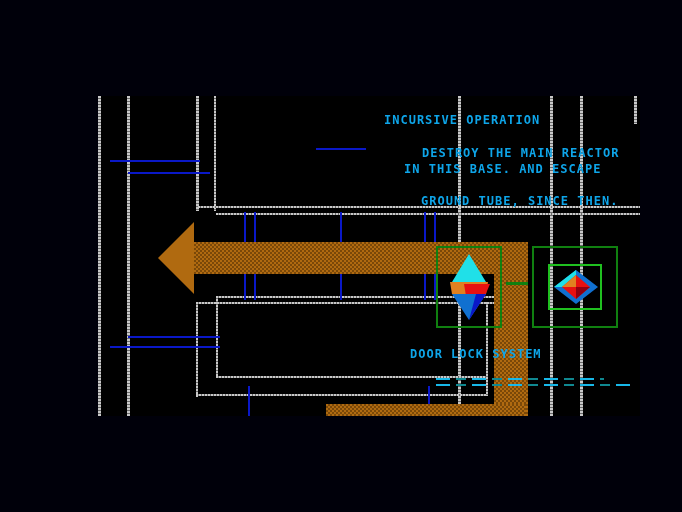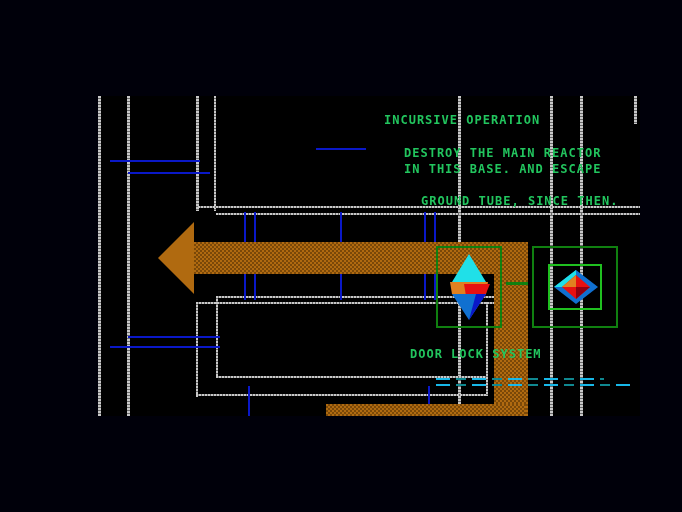--- a/index.html
+++ b/index.html
@@ -6,21 +6,21 @@
   body { width:682px; height:512px; position:relative; overflow:hidden; font-family:"DejaVu Sans Mono", monospace; }
   .screen { position:absolute; left:98px; top:96px; width:542px; height:320px; background:#000; overflow:hidden; }
   .abs { position:absolute; }
   .gline { position:absolute; background:repeating-linear-gradient(to bottom,#c8c8c8 0 2px,#6a6a6a 2px 3px); }
   .hline { position:absolute; background:repeating-linear-gradient(to right,#c8c8c8 0 2px,#6a6a6a 2px 3px); }
   .bline { position:absolute; background:#0a18c8; }
   .checker { background-color:#b06a10; background-image:
       linear-gradient(45deg,#7a4808 25%,transparent 25%,transparent 75%,#7a4808 75%),
       linear-gradient(45deg,#7a4808 25%,transparent 25%,transparent 75%,#7a4808 75%);
     background-size:4px 4px; background-position:0 0,2px 2px; }
-  .txt { position:absolute; color:#22c55e; font-weight:bold; font-size:12px; letter-spacing:1px; line-height:16px; white-space:pre; text-transform:uppercase; }
+  .txt { position:absolute; color:#0ea5e9; font-weight:bold; font-size:12px; letter-spacing:1px; line-height:16px; white-space:pre; text-transform:uppercase; }
   .gbox { position:absolute; border:2px solid #108010; box-sizing:border-box; }
   .cyan-dash { position:absolute; height:2px; background:repeating-linear-gradient(to right,#18b8e8 0 14px,transparent 14px 20px,#108890 20px 30px,transparent 30px 36px); }
 </style>
 </head>
 <body>
 
 <div class="screen">
 
   <div class="gline" style="left:0;top:0;width:3px;height:320px;"></div>
   <div class="gline" style="left:29px;top:0;width:3px;height:320px;"></div>
@@ -84,17 +84,17 @@
       <polygon points="22,5 36,17 22,29 8,17" fill="#e81010"></polygon>
       <polygon points="22,5 8,17 22,17" fill="#e08020"></polygon>
       <polygon points="22,17 36,17 22,29" fill="#900010"></polygon>
     </svg>
   </div>
 
   <div class="cyan-dash" style="left:338px;top:282px;width:168px;"></div>
   <div class="cyan-dash" style="left:338px;top:288px;width:200px;"></div>
 
   <div class="txt" style="left:286px;top:16px;">INCURSIVE OPERATION</div>
-  <div class="txt" style="left:306px;top:49px;">DESTROY THE MAIN REACTOR</div>
+  <div class="txt" style="left:324px;top:49px;">DESTROY THE MAIN REACTOR</div>
   <div class="txt" style="left:306px;top:65px;">IN THIS BASE. AND ESCAPE</div>
   <div class="txt" style="left:306px;top:97px;margin-left:17px;">GROUND TUBE, SINCE THEN.</div>
   <div class="txt" style="left:312px;top:250px;">DOOR LOCK SYSTEM</div>
 </div>
 
 </body></html>

